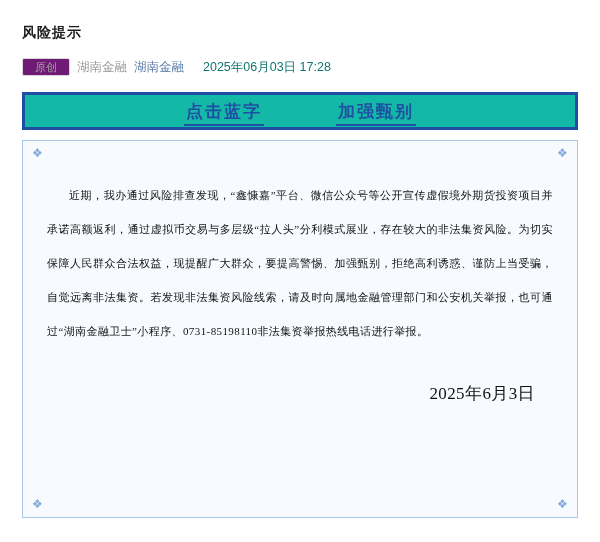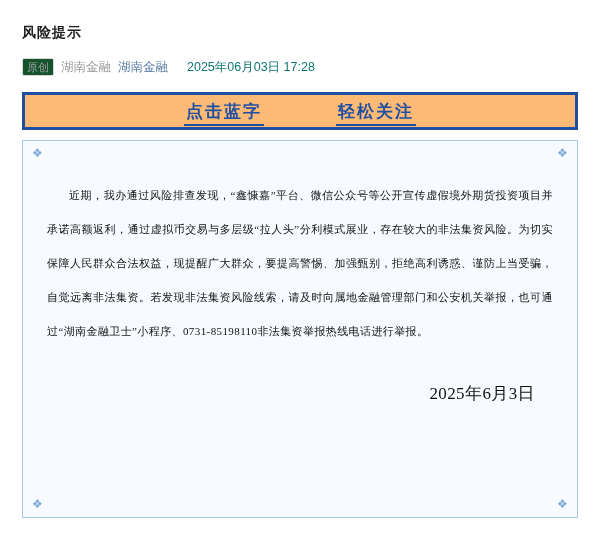--- a/index.html
+++ b/index.html
@@ -36,41 +36,41 @@
     margin-top: 12px;
     font-size: 12.5px;
     color: #9a9a9a;
     height: 18px;
   }
   .badge-original {
     border: 1px solid #d8d8d8;
     color: #a0a0a0;
     font-size: 11px;
     line-height: 14px;
-    padding: 1px 4px;
+    padding: 1px 12px;
     border-radius: 2px;
-    background: #14532d;
+    background: #701a75;
     white-space: nowrap;
   }
   .meta-account {
     color: #9a9a9a;
   }
   .meta-link {
     color: #5b7ea8;
   }
   .meta-date {
     color: #0f766e;
     margin-left: 12px;
   }
 
   .banner {
     margin-top: 16px;
     height: 38px;
     border: 3px solid #1f4fa3;
-    background: #fdba74;
+    background: #14b8a6;
     display: flex;
     align-items: center;
     justify-content: center;
     gap: 76px;
     box-sizing: border-box;
   }
   .banner-text {
     color: #1f4fa3;
     font-family: "Liberation Serif", serif;
     font-weight: bold;
@@ -147,21 +147,21 @@
 
   <div class="meta-row">
     <span class="badge-original">原创</span>
     <span class="meta-account">湖南金融</span>
     <span class="meta-link">湖南金融</span>
     <span class="meta-date">2025年06月03日 17:28</span>
   </div>
 
   <div class="banner">
     <span class="banner-text">点击蓝字</span>
-    <span class="banner-text">轻松关注</span>
+    <span class="banner-text">加强甄别</span>
   </div>
 
   <div class="doc">
     <span class="corner tl">❖</span>
     <span class="corner tr">❖</span>
 
     <p class="body-text">近期，我办通过风险排查发现，“鑫慷嘉”平台、微信公众号等公开宣传虚假境外期货投资项目并承诺高额返利，通过虚拟币交易与多层级“拉人头”分利模式展业，存在较大的非法集资风险。为切实保障人民群众合法权益，现提醒广大群众，要提高警惕、加强甄别，拒绝高利诱惑、谨防上当受骗，自觉远离非法集资。若发现非法集资风险线索，请及时向属地金融管理部门和公安机关举报，也可通过“湖南金融卫士”小程序、0731-85198110非法集资举报热线电话进行举报。</p>
 
     <div class="signature">
       <div>2025年6月3日</div>

